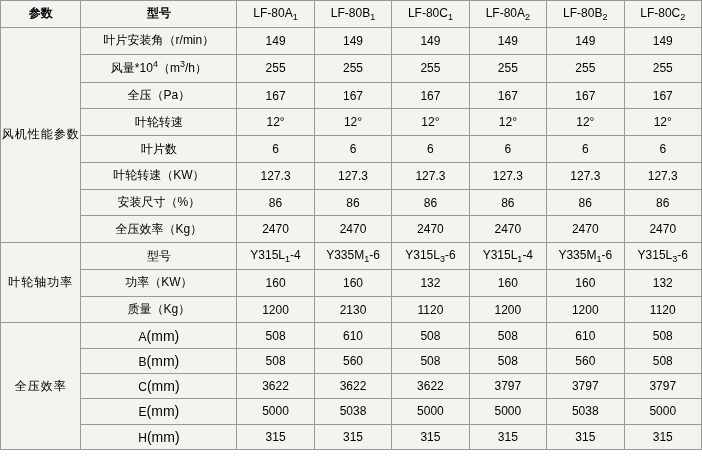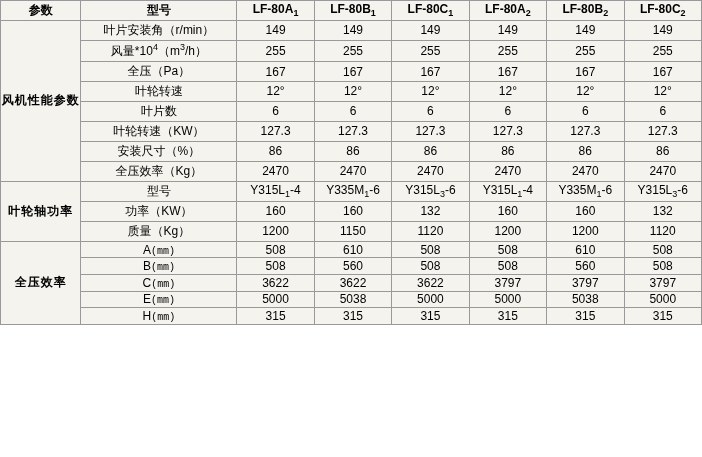--- a/index.html
+++ b/index.html
@@ -8,63 +8,62 @@
     background: #ffffff;
   }
   body {
     width: 702px;
     height: 457px;
     font-family: "Liberation Sans", "DejaVu Sans", sans-serif;
   }
   #spec-table {
     border-collapse: collapse;
     width: 702px;
-    height: 325px;
+    height: 450px;
     table-layout: fixed;
     background: #f4f3ee;
   }
   #spec-table td {
     border: 1px solid #999999;
     text-align: center;
     vertical-align: middle;
     font-size: 12px;
     color: #000000;
     padding: 0;
     background: #f4f3ee;
   }
   td.group-cell {
     font-size: 13px;
-    font-weight: bold;
+    font-weight: normal;
     letter-spacing: 1px;
   }
   td.head-cell {
     font-size: 14px;
     font-weight: bold;
   }
   td.model-head {
     font-size: 13px;
-    font-weight: bold;
+    font-weight: normal;
   }
   td.param-cell {
     font-size: 12.5px;
   }
   td.val-cell {
     font-size: 12px;
   }
   .sub {
     font-size: 9px;
     vertical-align: sub;
   }
   .sup {
     font-size: 9px;
     vertical-align: super;
   }
   .smallunit {
-    font-size: 10px;
-    font-family: Liberation Mono, monospace;
+    font-size: 14px;
   }
   col.c-group { width: 80px; }
   col.c-param { width: 155px; }
   col.c-val { width: 77px; }
 </style>
 </head>
 <body>
 
 <table id="spec-table">
   <colgroup>
@@ -176,21 +175,21 @@
         <td class="val-cell">160</td>
         <td class="val-cell">160</td>
         <td class="val-cell">132</td>
         <td class="val-cell">160</td>
         <td class="val-cell">160</td>
         <td class="val-cell">132</td>
       </tr>
       <tr>
         <td class="param-cell">质量（Kg）</td>
         <td class="val-cell">1200</td>
-        <td class="val-cell">1150</td>
+        <td class="val-cell">2130</td>
         <td class="val-cell">1120</td>
         <td class="val-cell">1200</td>
         <td class="val-cell">1200</td>
         <td class="val-cell">1120</td>
       </tr>
       <tr>
         <td class="group-cell" rowspan="5">全压效率</td>
         <td class="param-cell">A<span class="smallunit">(mm)</span></td>
         <td class="val-cell">508</td>
         <td class="val-cell">610</td>

